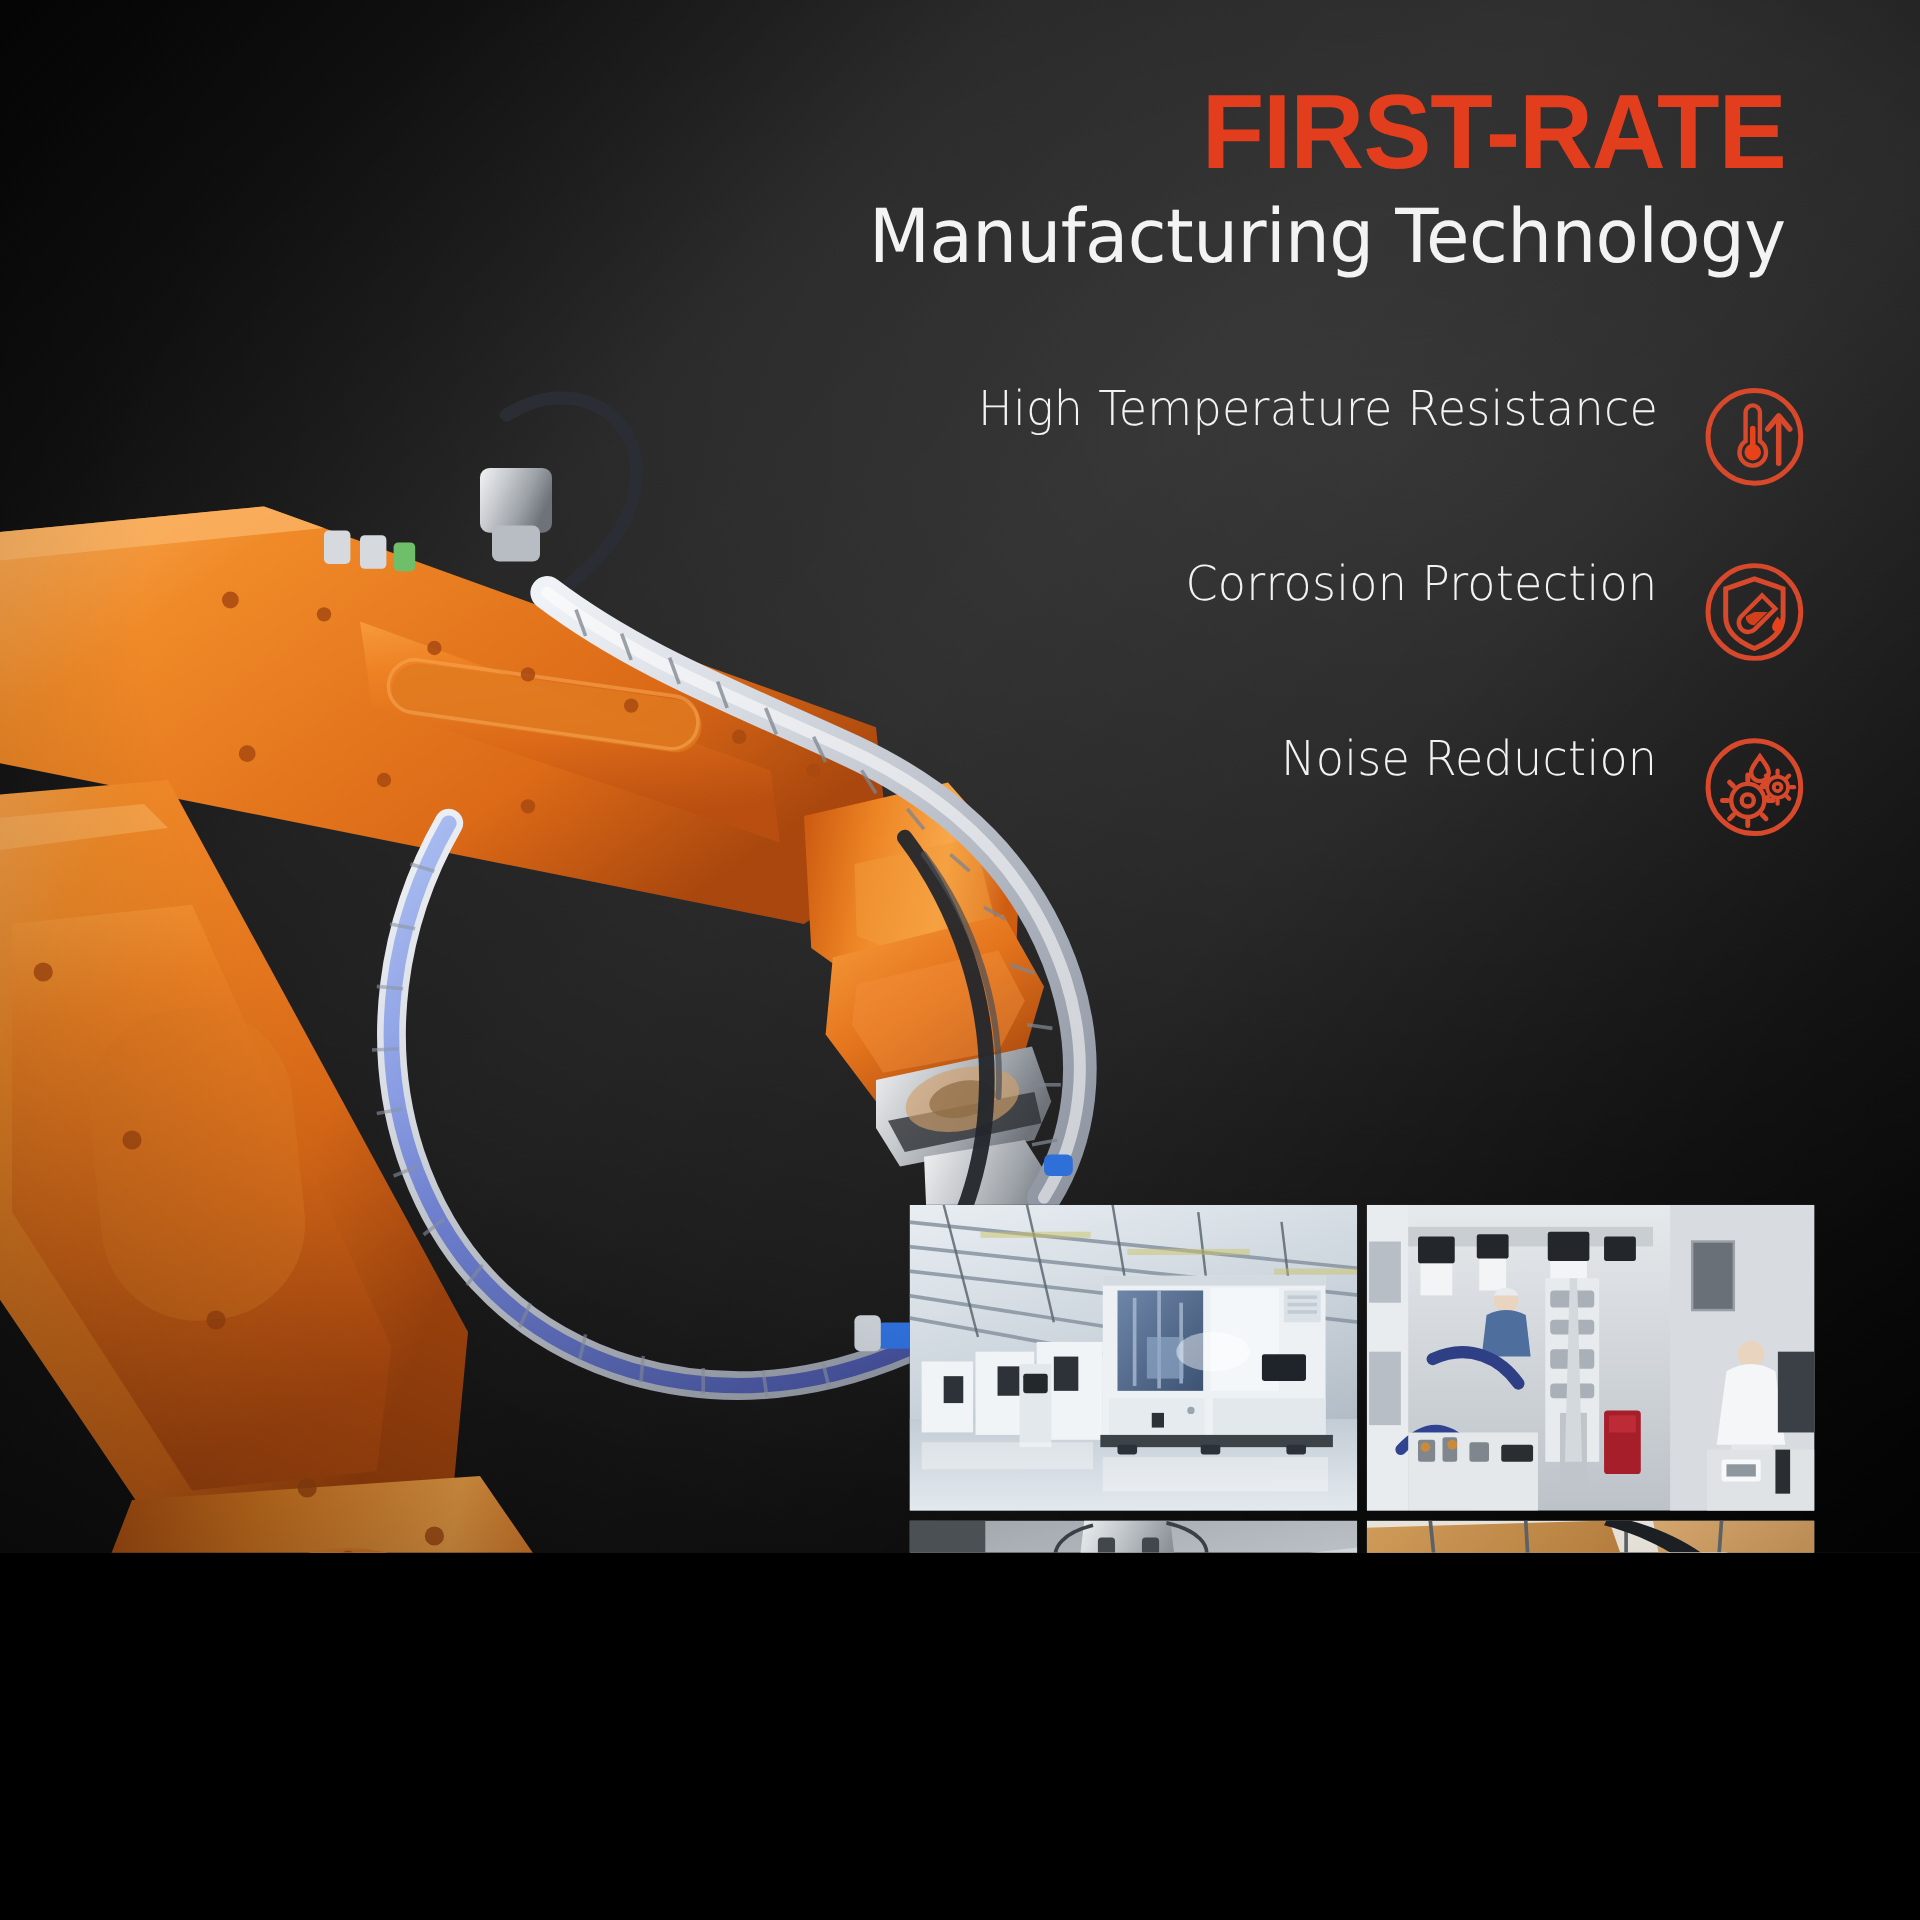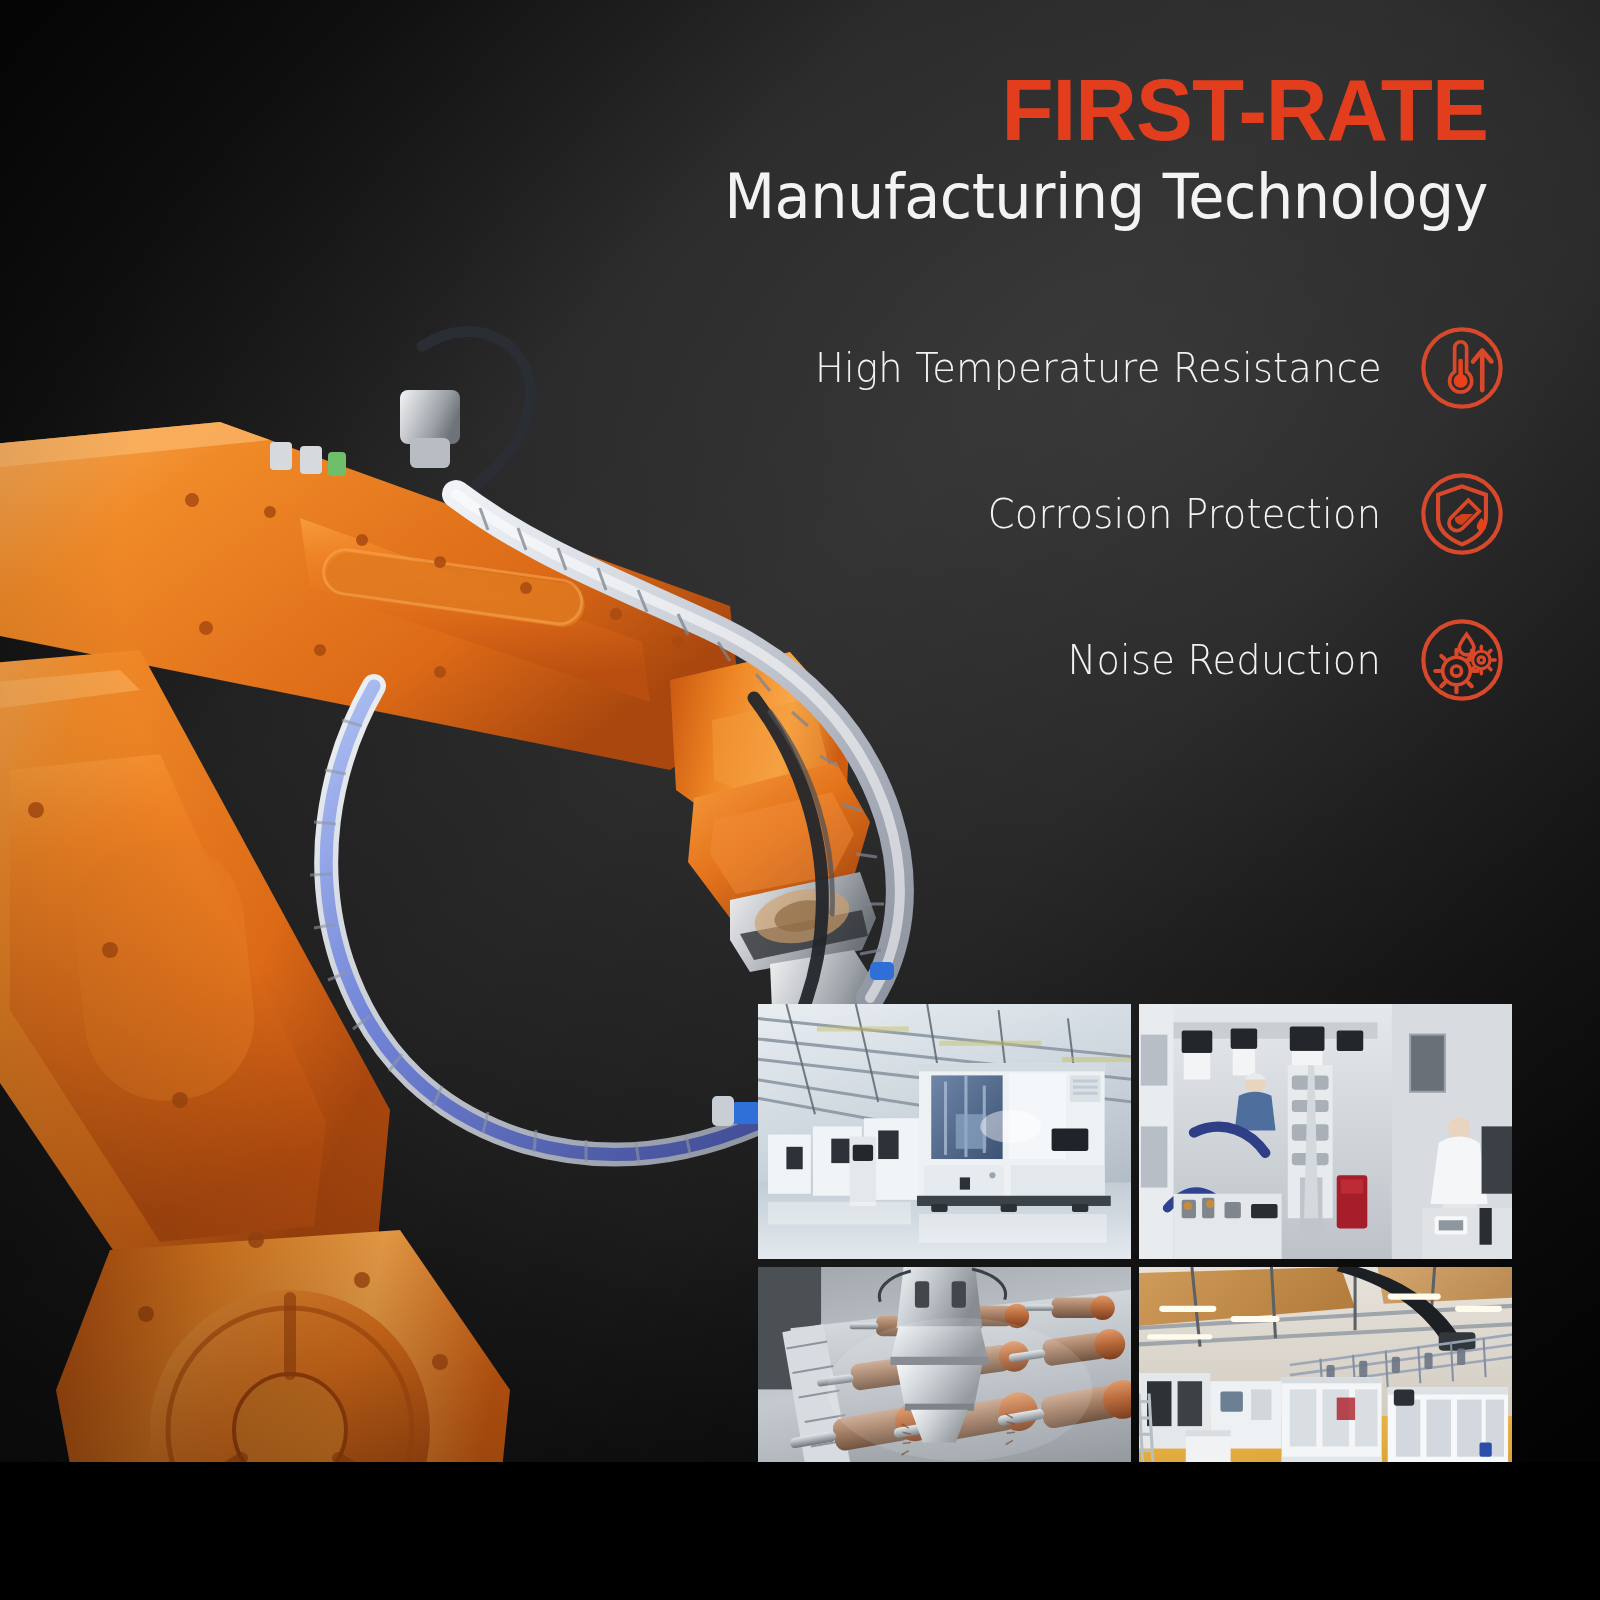--- a/index.html
+++ b/index.html
@@ -7,21 +7,21 @@
     margin: 0;
     padding: 0;
     background: #000;
   }
   body {
     font-family: "Liberation Sans", sans-serif;
   }
   #poster {
     position: relative;
     width: 1600px;
-    height: 1462px;
+    height: 1294px;
     overflow: hidden;
     background: #141416;
   }
 
   
   .bg-base {
     position: absolute;
     inset: 0;
     background:
       radial-gradient(120% 95% at 72% 28%, #3a3a3b 0%, #303031 28%, #242425 55%, #181819 78%, #101011 100%);
@@ -79,21 +79,20 @@
 
   
   .features {
     position: absolute;
     right: 92px;
     top: 318px;
     width: 620px;
   }
   .feature-row {
     display: flex;
-    align-items: center;
     justify-content: flex-end;
     height: 100px;
     margin-bottom: 46px;
   }
   .feature-label {
     font-family: "DejaVu Sans", sans-serif;
     font-weight: 300;
     font-size: 40px;
     color: #F2F2F2;
     letter-spacing: 0.2px;

